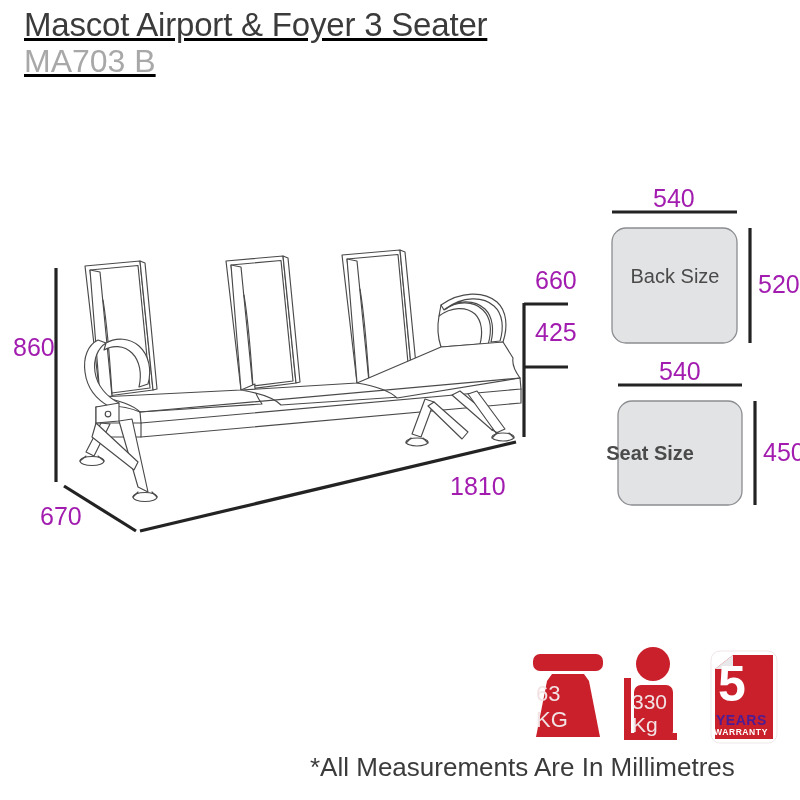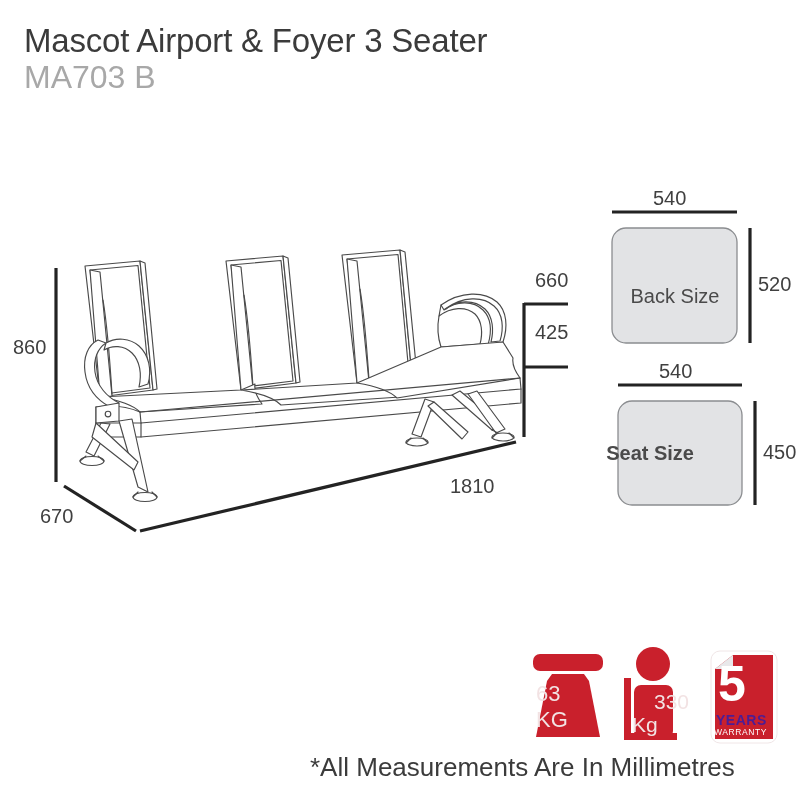--- a/index.html
+++ b/index.html
@@ -4,32 +4,32 @@
 <style>
   html,body{margin:0;padding:0;}
   body{
     width:800px;height:800px;background:#ffffff;
     font-family:"Liberation Sans","DejaVu Sans",sans-serif;
     -webkit-font-smoothing:antialiased;
     position:relative;overflow:hidden;
   }
   #sheet{position:absolute;inset:0;width:800px;height:800px;}
 
-  .hdr{position:absolute;left:24px;top:22px;}
+  .hdr{position:absolute;left:24px;top:6px;text-decoration:underline;}
   .title{
     font-size:33px;line-height:38px;color:#3b3b3b;font-weight:400;
     letter-spacing:-0.2px;white-space:nowrap;
   }
   .subtitle{
     font-size:32px;line-height:32px;color:#a8a8a8;font-weight:400;
     letter-spacing:0px;white-space:nowrap;margin-top:1px;
   }
 
   .dimtxt{
-    position:absolute;color:#404040;font-size:20px;line-height:25px;
+    position:absolute;color:#a21caf;font-size:25px;line-height:25px;
     white-space:nowrap;
   }
 
   .boxlabel{
     position:absolute;color:#4a4a4a;font-size:20px;line-height:20px;
     white-space:nowrap;
   }
 
   .footer{
     position:absolute;left:310px;top:752px;
@@ -199,26 +199,26 @@
 <div class="dimtxt" style="left:40px;top:504px;">670</div>
 <div class="dimtxt" style="left:450px;top:474px;">1810</div>
 <div class="dimtxt" style="left:535px;top:268px;">660</div>
 <div class="dimtxt" style="left:535px;top:320px;">425</div>
 
 <div class="dimtxt" style="left:653px;top:186px;">540</div>
 <div class="dimtxt" style="left:758px;top:272px;">520</div>
 <div class="dimtxt" style="left:659px;top:359px;">540</div>
 <div class="dimtxt" style="left:763px;top:440px;">450</div>
 
-<div class="boxlabel" style="left:630px;top:286px;width:90px;text-align:center;">Back Size</div>
+<div class="boxlabel" style="left:630px;top:266px;width:90px;text-align:center;">Back Size</div>
 <div class="boxlabel" style="left:604px;top:443px;width:90px;text-align:right;font-weight:bold;">Seat Size</div>
 
 <div class="badgetxt" style="left:536px;top:681px;width:64px;font-size:22px;">63</div>
 <div class="badgetxt" style="left:536px;top:707px;width:64px;font-size:22px;">KG</div>
 
-<div class="badgetxt" style="left:632px;top:690px;width:44px;font-size:21px;padding-left:22px;">330</div>
+<div class="badgetxt" style="left:632px;top:690px;width:44px;font-size:21px;">330</div>
 <div class="badgetxt" style="left:632px;top:713px;width:44px;font-size:21px;">Kg</div>
 
 <div class="badgetxt" style="left:718px;top:659px;width:52px;font-size:50px;line-height:50px;color:#ffffff;font-weight:700;">5</div>
 <div class="badgetxt" style="left:716px;top:713px;width:56px;font-size:14px;line-height:14px;color:#4c1d95;font-weight:700;letter-spacing:0.5px;">YEARS</div>
-<div class="badgetxt" style="left:714px;top:728px;width:60px;font-size:8.5px;line-height:9px;color:#ffffff;font-weight:400;letter-spacing:0.6px;">WARRANTY</div>
+<div class="badgetxt" style="left:714px;top:728px;width:60px;font-size:8.5px;line-height:9px;color:#ffffff;font-weight:700;letter-spacing:0.6px;">WARRANTY</div>
 
 <div class="footer">*All Measurements Are In Millimetres</div>
 
 </body></html>

